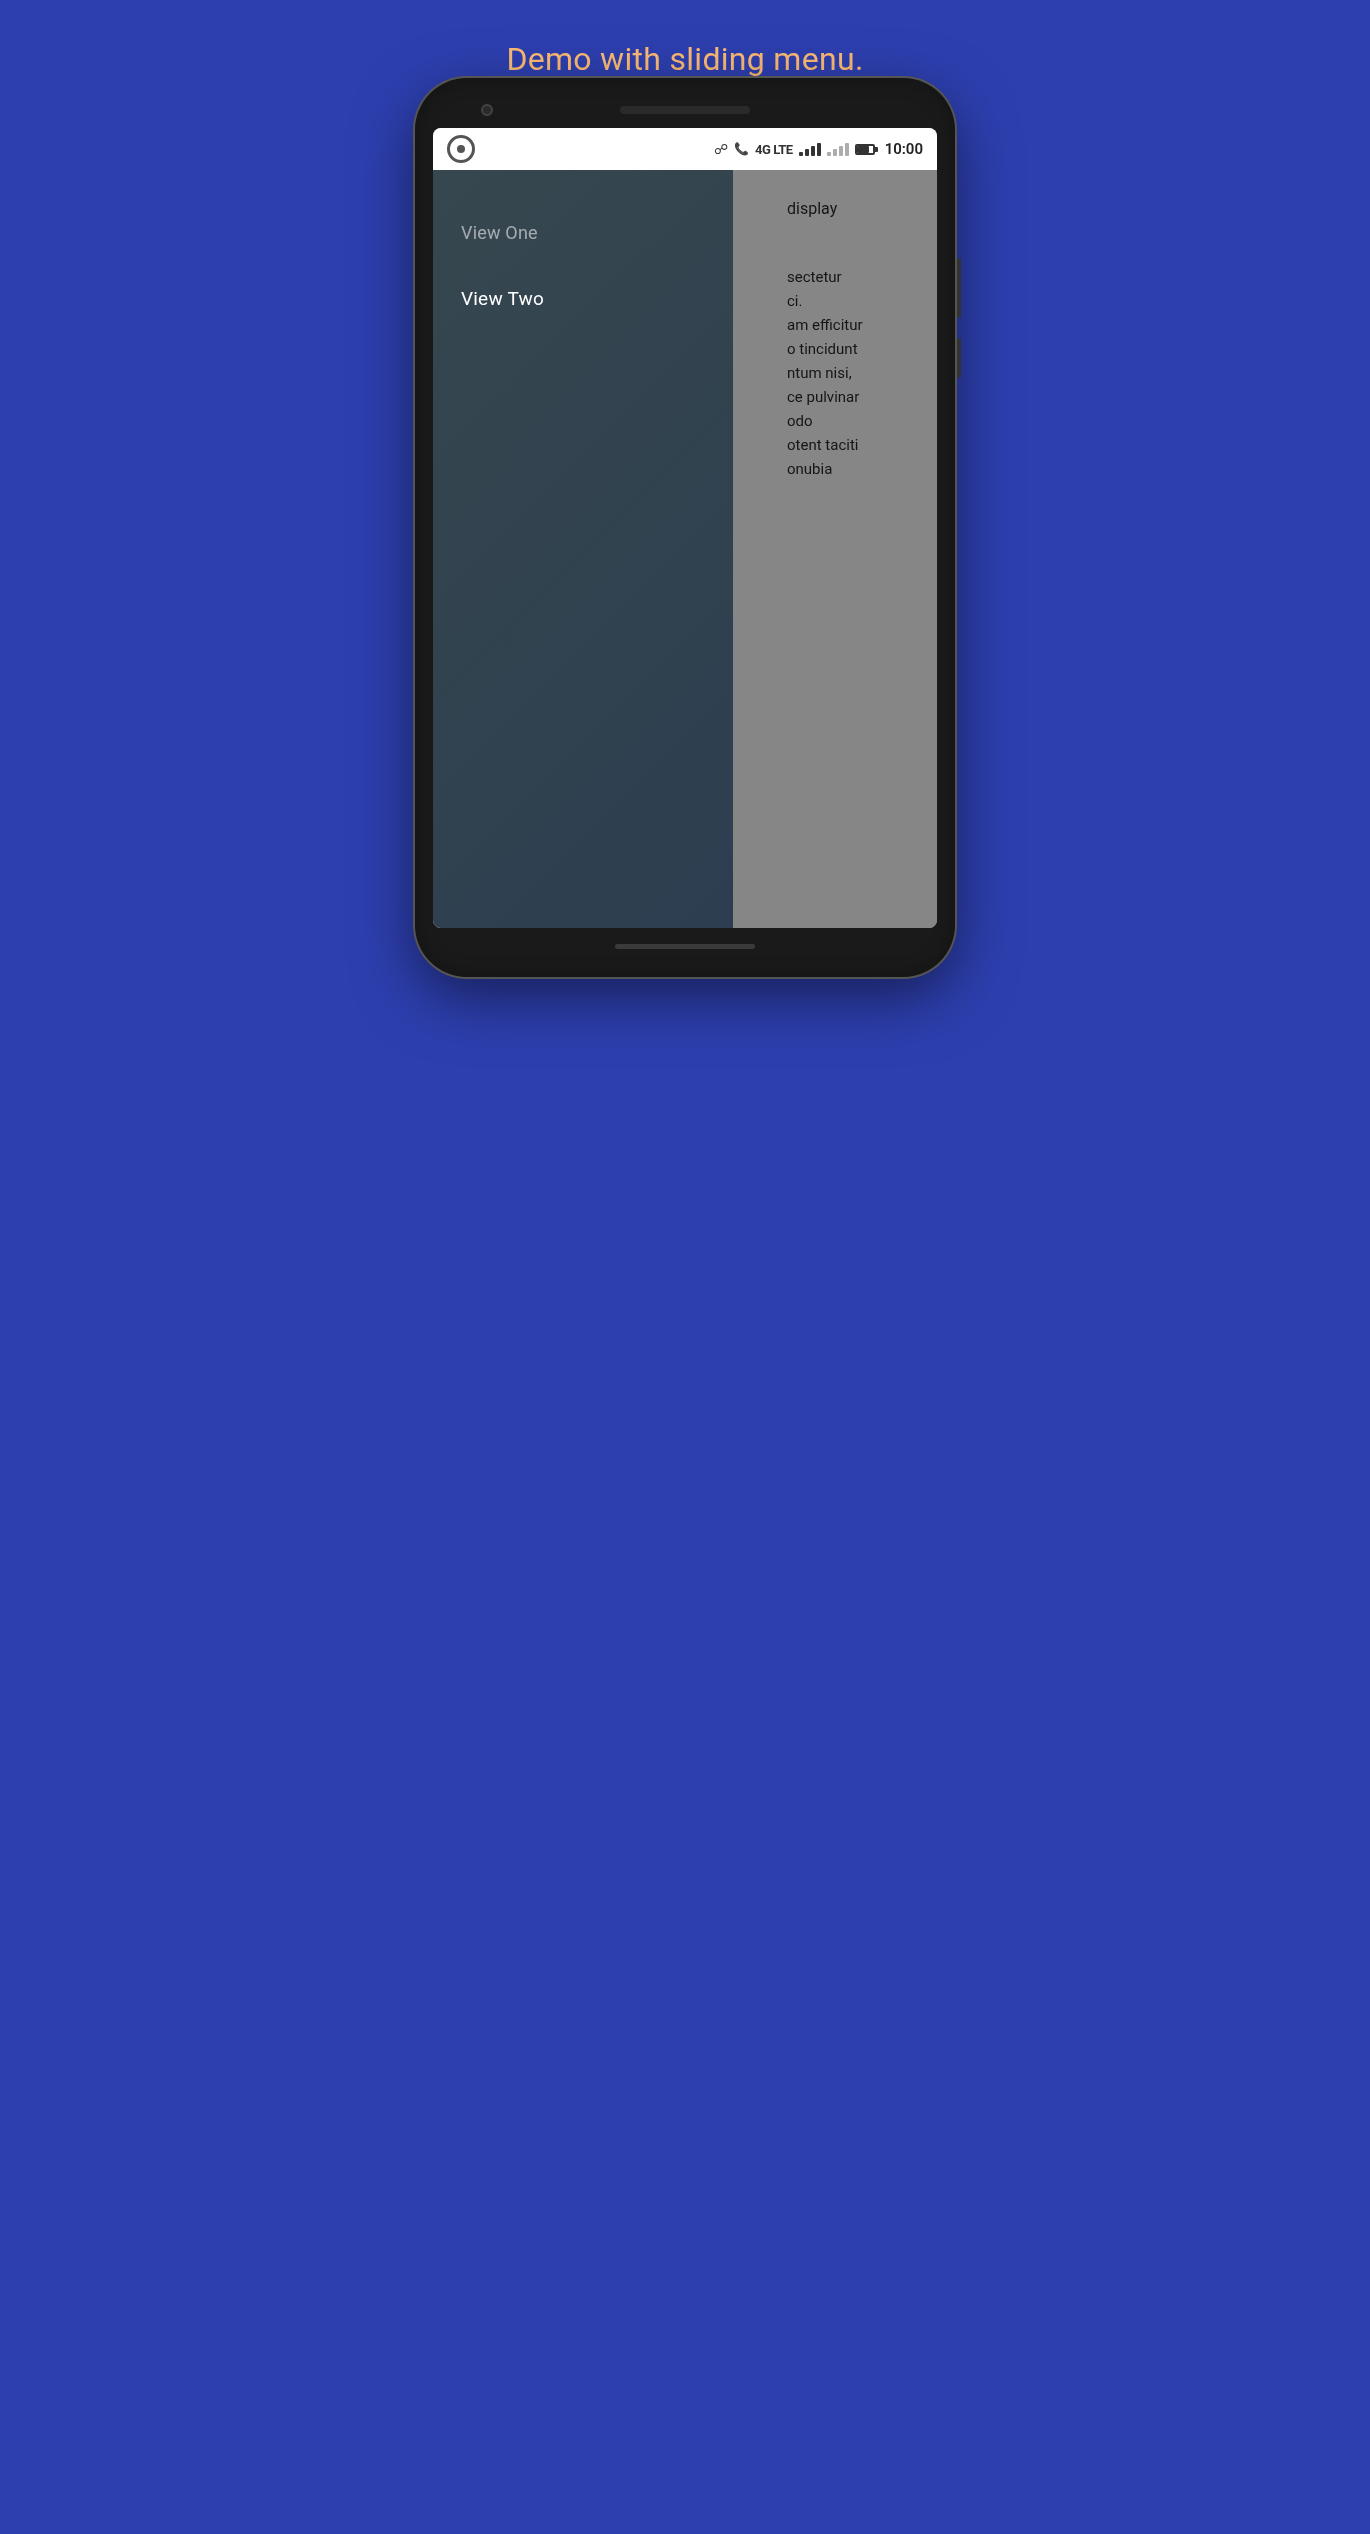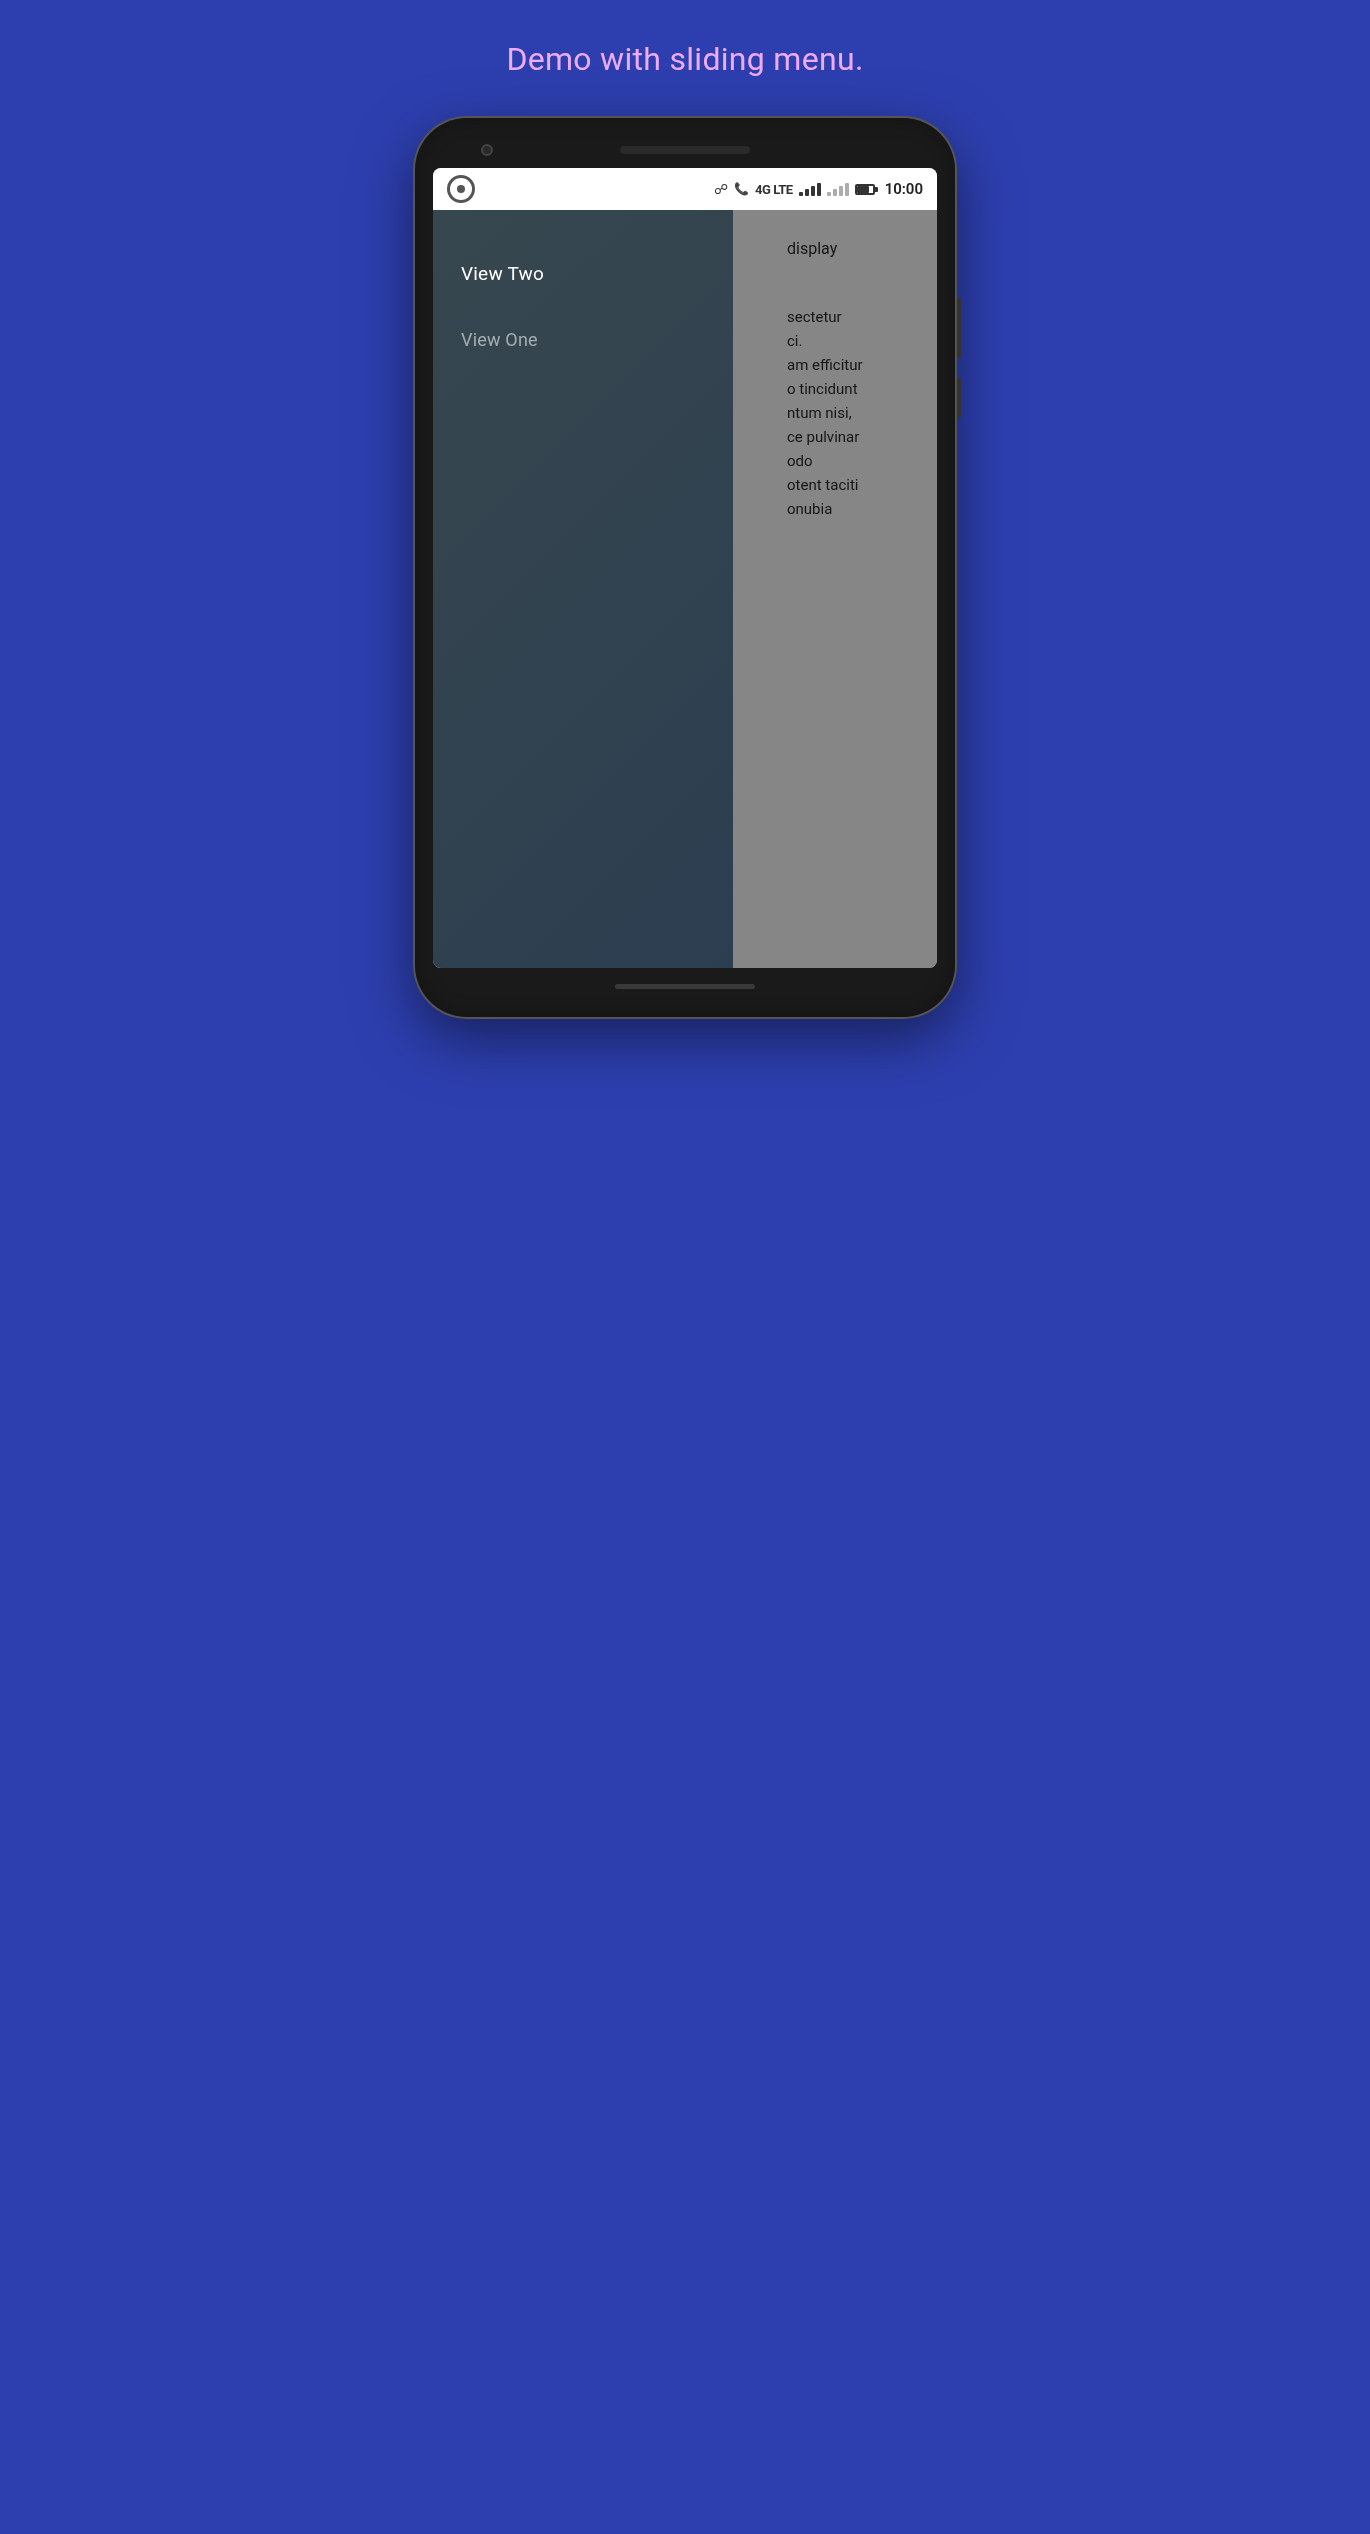--- a/index.html
+++ b/index.html
@@ -12,24 +12,23 @@
       background-color: #2d3faf;
       display: flex;
       flex-direction: column;
       align-items: center;
       min-height: 100vh;
       font-family: 'Roboto', Arial, sans-serif;
       padding: 40px 20px 60px;
     }
 
     .page-title {
-      color: #f0abfc;
+      color: #fdba74;
       font-size: 32px;
       font-weight: 400;
-      margin-bottom: 40px;
       letter-spacing: 0.3px;
     }
 
     
     .phone-shell {
       width: 540px;
       background: #1a1a1a;
       border-radius: 52px;
       padding: 18px;
       box-shadow:
@@ -340,22 +339,22 @@
 ntum nisi,
 ce pulvinar
 odo
 otent taciti
 onubia</span>
           </div>
         </div>
       </div>
 
       <div class="sliding-menu">
+        <div class="menu-item dimmed">View One</div>
         <div class="menu-item">View Two</div>
-        <div class="menu-item dimmed">View One</div>
       </div>
 
       <div class="main-overlay"></div>
 
     </div>
   </div>
 
   <div class="phone-bottom">
     <div class="phone-home-indicator"></div>
   </div>

